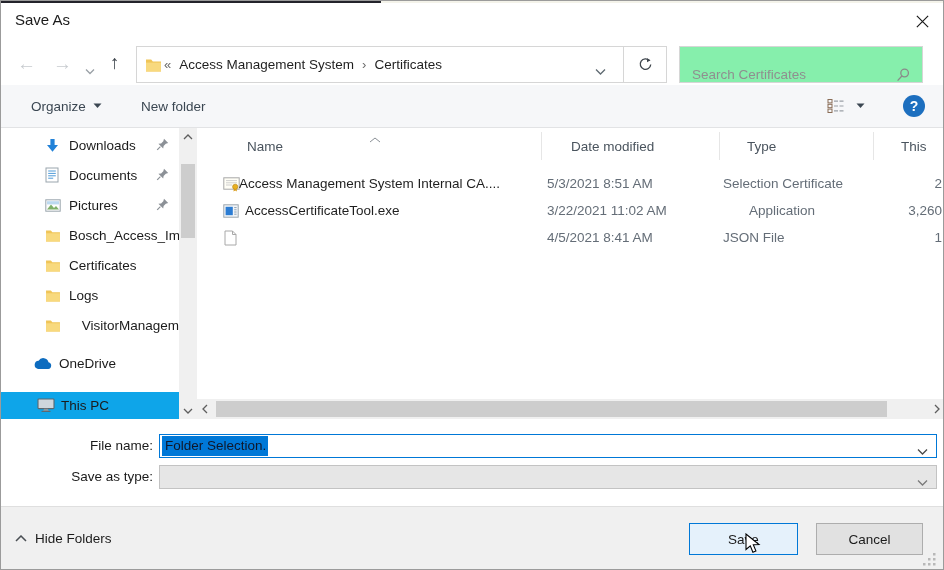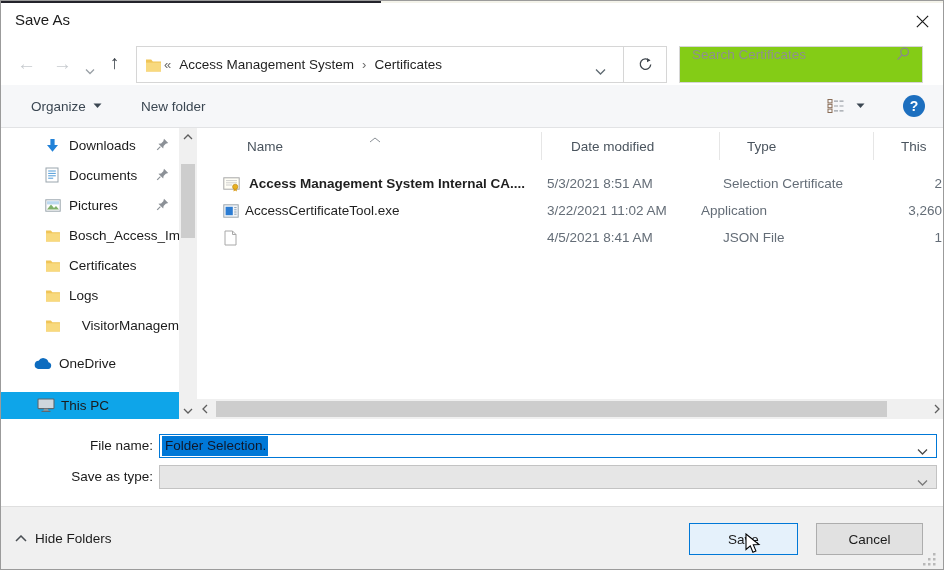--- a/index.html
+++ b/index.html
@@ -12,21 +12,21 @@
   #title { left:14px; top:10px; font-size:15px; }
   #close-btn { left:906px; top:6px; width:30px; height:28px; display:flex; align-items:center; justify-content:center; cursor:pointer; }
   
   .navglyph { font-size:19px; line-height:1; }
   .disabled { color:#c7cbcf; }
   .enabled { color:#3f464d; }
   #addressbar { left:135px; top:45px; width:531px; height:37px; background:#fff; border:1px solid #d6d6d6; display:flex; align-items:center; }
   #addr-divider { position:absolute; left:486px; top:0; width:1px; height:35px; background:#d6d6d6; }
   .crumb { font-size:13.5px; color:#1f1f1f; padding:0 6px; }
   .crumb-sep { font-size:13px; color:#6a6a6a; padding:0 2px; }
-  #searchbox { left:678px; top:45px; width:244px; height:37px; background:#84cc16; border:1px solid #d6d6d6; display:flex; align-items:flex-start; }
+  #searchbox { left:678px; top:45px; width:244px; height:37px; background:#86efac; border:1px solid #d6d6d6; display:flex; align-items:flex-end; }
   #search-input { border:none; outline:none; flex:1; font-family:"Liberation Sans",sans-serif; font-size:13.5px; color:#333; padding-left:12px; background:transparent; }
   #search-input::placeholder { color:#8f8f8f; }
   
   #toolbar { left:0; top:84px; width:944px; height:43px; background:#f6f7f9; border-bottom:1px solid #e2e3e5; }
   .toolbtn { position:absolute; top:0; height:42px; display:flex; align-items:center; gap:7px; font-size:13.5px; color:#3b4752; cursor:pointer; }
   
   .side-item { position:absolute; left:0; width:178px; height:28px; display:flex; align-items:center; cursor:pointer; }
   .side-label { font-size:13.5px; overflow:hidden; white-space:nowrap; flex:1; }
   .pin { position:absolute; right:10px; top:7px; }
   .selected-row { background:#0ea5e9; }
@@ -251,35 +251,35 @@
   <div class="col-line" style="left:718px;"></div>
   <div class="col-line" style="left:872px;"></div>
 
   <div class="abs frow" style="left:200px;top:170px;width:744px;height:27px;">
     <svg class="abs" style="left:22px;top:6px;" width="17" height="15" viewBox="0 0 17 15">
       <rect x="0.8" y="0.8" width="15.4" height="11.4" fill="#fffef6" stroke="#a8a8a8" stroke-width="1"></rect>
       <path d="M3 3.6 h11 M3 5.8 h11 M3 8 h6" stroke="#c9c9c9" stroke-width="0.9"></path>
       <circle cx="12.2" cy="9.8" r="2.6" fill="#e8b021" stroke="#b5820f" stroke-width="0.6"></circle>
       <path d="M11 12 L10.4 14.6 L12.2 13.4 L14 14.6 L13.4 12 Z" fill="#d89a16"></path>
     </svg>
-    <span class="abs txt frow-name" style="left:48px;top:5px;font-weight:bold;">Access Management System Internal CA....</span>
+    <span class="abs txt frow-name" style="left:38px;top:5px;">Access Management System Internal CA....</span>
     <span class="abs txt frow-meta" style="left:346px;top:5px;">5/3/2021 8:51 AM</span>
     <span class="abs txt frow-meta" style="left:522px;top:5px;">Selection Certificate</span>
     <span class="abs txt frow-meta" style="right:3px;top:5px;">2</span>
   </div>
 
   <div class="abs frow" style="left:200px;top:197px;width:744px;height:27px;">
     <svg class="abs" style="left:22px;top:6px;" width="16" height="14" viewBox="0 0 16 14">
       <rect x="0.8" y="0.8" width="14.4" height="12.4" fill="#f2f5f8" stroke="#9aa5ad" stroke-width="1"></rect>
       <rect x="2.6" y="2.8" width="7.2" height="8.4" fill="#2b7cd3"></rect>
       <path d="M11.2 3.6 h2.4 M11.2 5.8 h2.4 M11.2 8 h2.4 M11.2 10.2 h2.4" stroke="#8fa2b3" stroke-width="1"></path>
     </svg>
     <span class="abs txt frow-name" style="left:44px;top:5px;">AccessCertificateTool.exe</span>
     <span class="abs txt frow-meta" style="left:346px;top:5px;">3/22/2021 11:02 AM</span>
-    <span class="abs txt frow-meta" style="left:500px;top:5px;">Application</span>
+    <span class="abs txt frow-meta" style="left:548px;top:5px;">Application</span>
     <span class="abs txt frow-meta" style="right:3px;top:5px;">3,260</span>
   </div>
 
   <div class="abs frow" style="left:200px;top:224px;width:744px;height:27px;">
     <svg class="abs" style="left:23px;top:5px;" width="13" height="16" viewBox="0 0 13 16">
       <path d="M1 1 h7.5 L12 4.5 V15 H1 Z" fill="#fff" stroke="#a8a8a8" stroke-width="1"></path>
       <path d="M8.5 1 V4.5 H12" fill="none" stroke="#a8a8a8" stroke-width="1"></path>
     </svg>
     <span class="abs txt frow-meta" style="left:346px;top:5px;">4/5/2021 8:41 AM</span>
     <span class="abs txt frow-meta" style="left:522px;top:5px;">JSON File</span>

